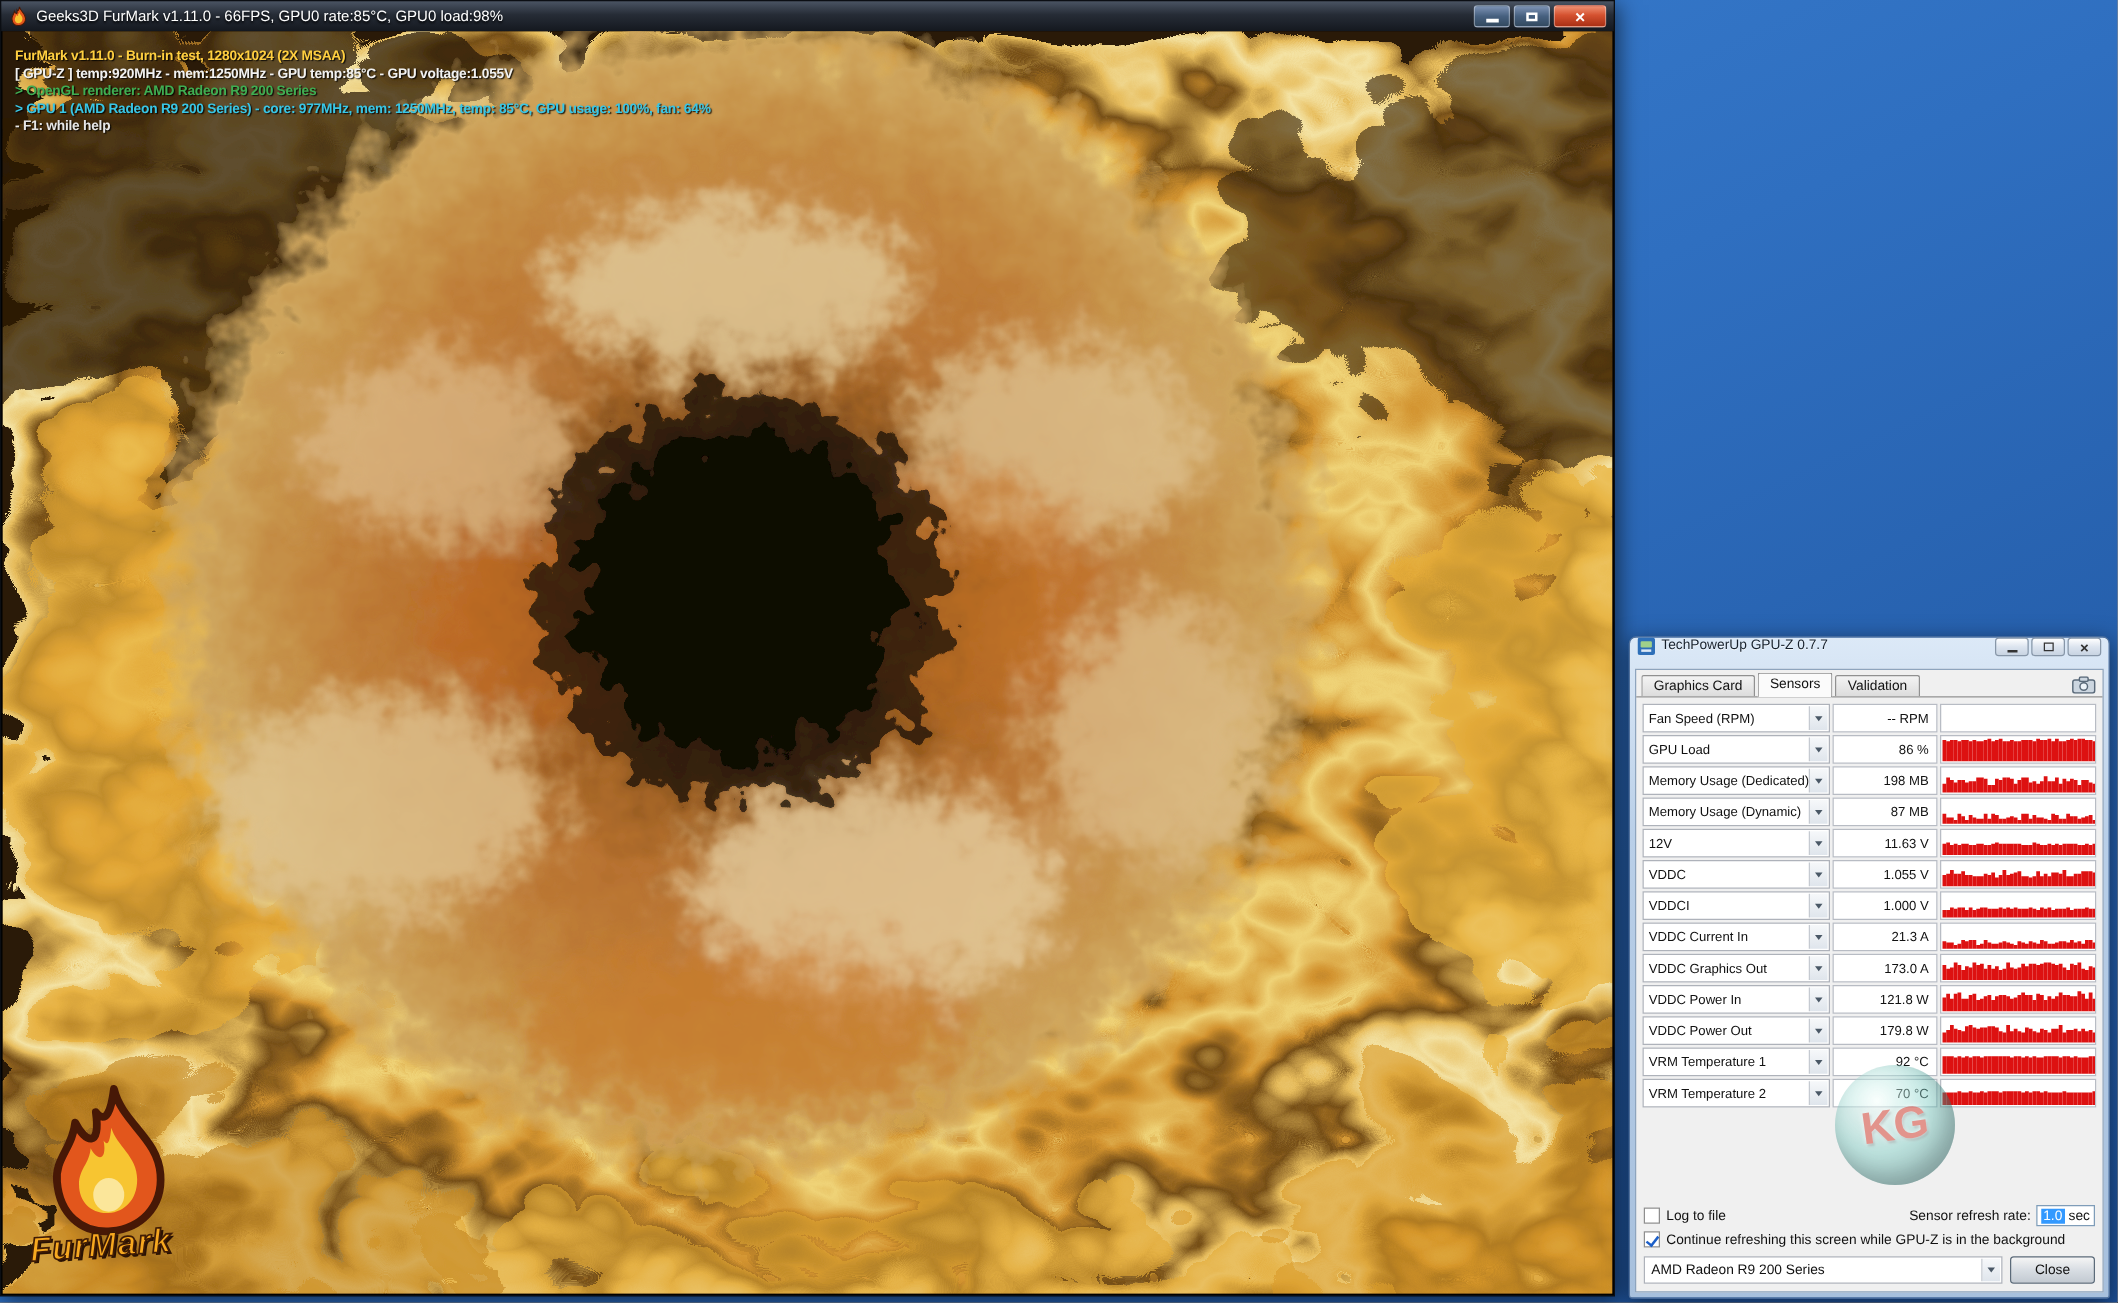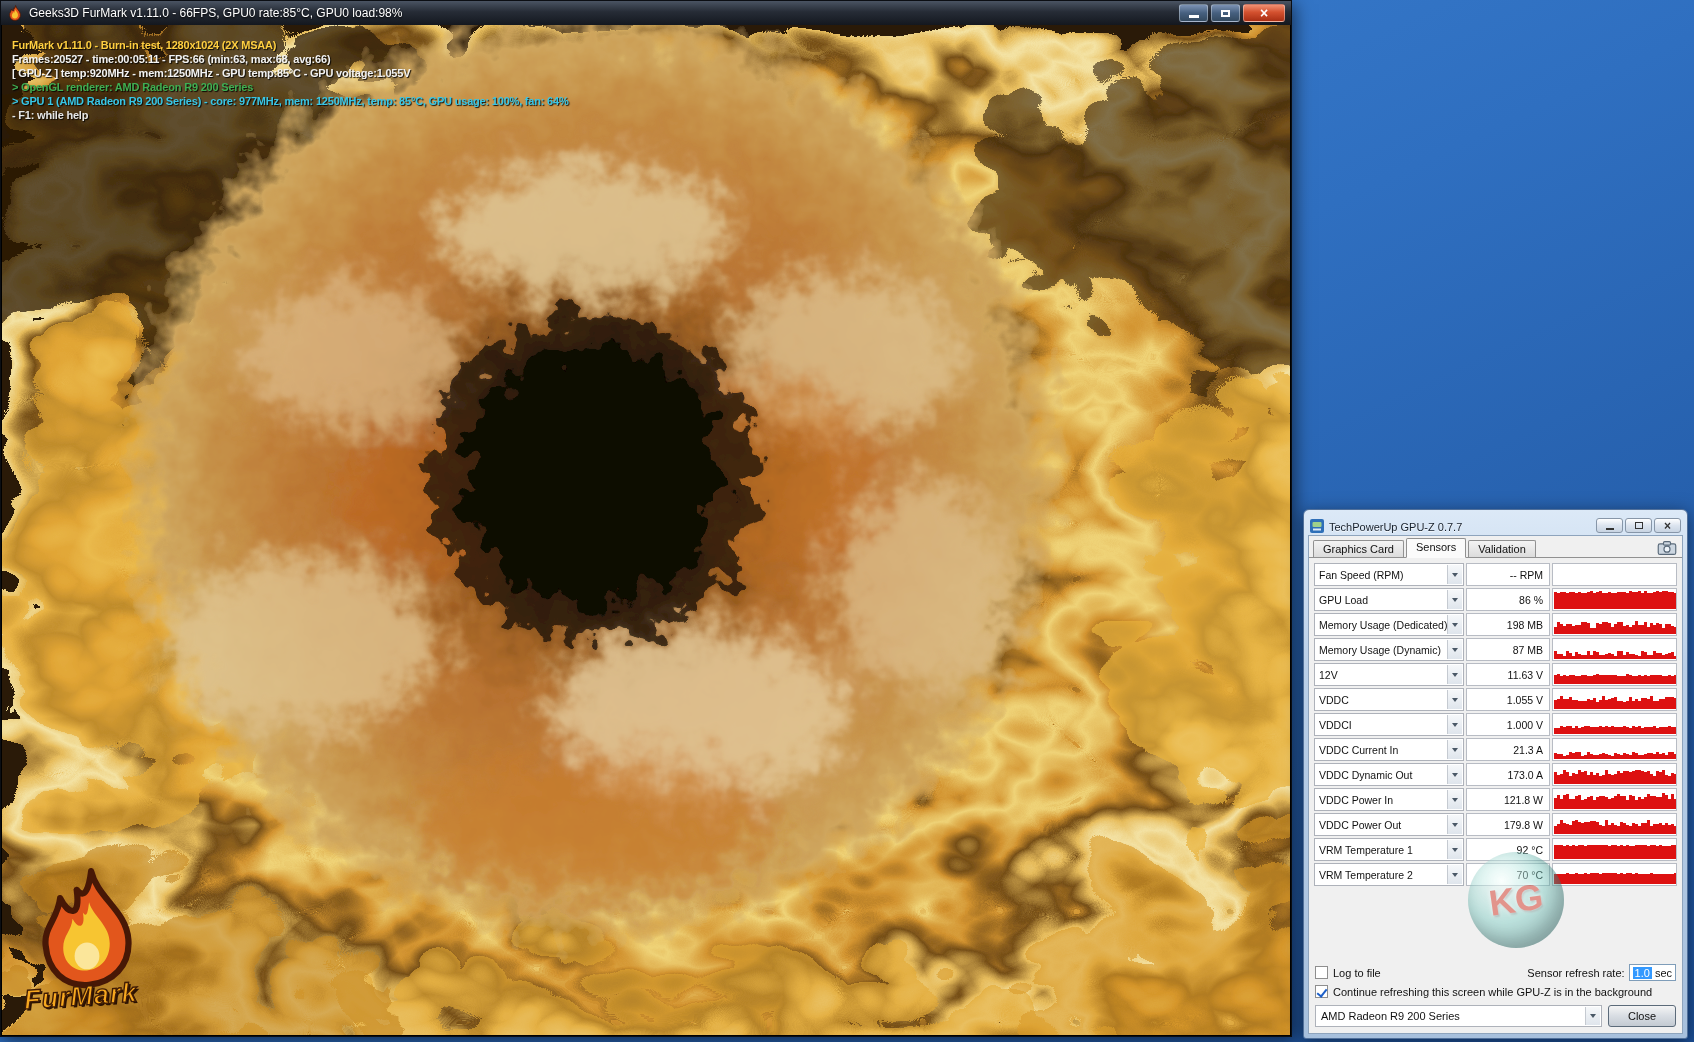--- a/index.html
+++ b/index.html
@@ -25,21 +25,21 @@
   .temp-graph{position:absolute;left:160px;top:718px;width:792px;height:268px;border:1px solid rgba(140,205,235,.85)}
   .temp-graph svg{position:absolute;inset:0;width:100%;height:100%}
   .temp-label{position:absolute;left:22px;top:46px;color:#fff;font-size:11px;font-weight:bold;text-shadow:1px 1px 1px #000;white-space:nowrap}
 
   .fm-logo{position:absolute;left:22px;top:842px;width:160px;height:170px}
   .fm-logo-flame{position:absolute;left:8px;top:0;width:110px;height:122px}
   .fm-logo-text{position:absolute;left:0;top:114px;font-size:27px;font-weight:bold;font-style:italic;letter-spacing:1px;color:#f7a81f;-webkit-text-stroke:1.4px #401c05;text-shadow:2px 2px 0 #2a1203;transform:rotate(-4deg)}
 
   
   .gz-window{position:absolute;left:1303px;top:509px;width:385px;height:530px;background:linear-gradient(#dce9f7,#b9cfe8 30%,#a7c0dd);border:1px solid #51709a;border-radius:6px 6px 3px 3px;box-shadow:0 4px 18px rgba(0,0,0,.5);font-size:11px;color:#111}
-  .gz-titlebar{height:23px;display:flex;align-items:flex-end;gap:5px;padding:0 6px}
+  .gz-titlebar{height:23px;display:flex;align-items:flex-start;gap:5px;padding:0 6px}
   .gz-title{flex:1;white-space:nowrap;overflow:hidden;color:#16202c;text-shadow:0 1px 0 rgba(255,255,255,.7)}
   .gz-controls{display:flex;gap:2px}
   .gbtn{width:27px;height:15px;border:1px solid #8796a8;border-radius:3px;background:linear-gradient(#fff,#dce4ef 50%,#c8d4e2);display:flex;align-items:center;justify-content:center;color:#333}
   .g-min{width:8px;height:2px;background:#333;margin-top:6px}
   .g-max{width:8px;height:7px;border:1px solid #333}
   .g-close{font-size:12px;font-weight:bold;line-height:1}
   .gz-body{position:absolute;left:4px;right:4px;top:25px;bottom:4px;background:#f0f0f0;border:1px solid #8ea4bd}
   .gz-tabs{display:flex;align-items:flex-end;height:22px;padding:2px 4px 0;border-bottom:1px solid #919191;position:relative}
   .tab{padding:2px 9px 3px;border:1px solid #919191;border-bottom:none;border-radius:2px 2px 0 0;background:linear-gradient(#f4f4f4,#dcdcdc);margin-right:2px;height:17px;white-space:nowrap;cursor:default}
   .tab.active{background:#fbfbfb;height:20px;margin-bottom:-1px;border-bottom:1px solid #fbfbfb;font-weight:normal}
@@ -158,21 +158,20 @@
             <ellipse cx="760" cy="450" rx="120" ry="100" fill="#c8701f" opacity="0.5"></ellipse>
             <ellipse cx="590" cy="800" rx="180" ry="70" fill="#c87828" opacity="0.6"></ellipse>
           </g>
           <circle cx="592" cy="452" r="165" fill="#140d05" opacity="0.7"></circle>
           <circle cx="592" cy="452" r="128" fill="#0b0703"></circle>
         </g>
       </svg>
 
       <div class="osd">
           <div style="color: rgb(255, 207, 64);">FurMark v1.11.0 - Burn-in test, 1280x1024 (2X MSAA)</div>
-          <div style="color: rgb(242, 242, 242);">Frames:20527 - time:00:05:11 - FPS:66 (min:63, max:68, avg:66)</div>
           <div style="color: rgb(242, 242, 242);">[ GPU-Z ] temp:920MHz - mem:1250MHz - GPU temp:85°C - GPU voltage:1.055V</div>
           <div style="color: rgb(63, 174, 82);">&gt; OpenGL renderer: AMD Radeon R9 200 Series</div>
           <div style="color: rgb(56, 198, 230);">&gt; GPU 1 (AMD Radeon R9 200 Series) - core: 977MHz, mem: 1250MHz, temp: 85°C, GPU usage: 100%, fan: 64%</div>
           <div style="color: rgb(230, 230, 230);">- F1: while help</div>
         </div>
 
 
       <div class="fm-logo">
         <svg class="fm-logo-flame" viewBox="0 0 100 118">
           <path d="M54 4 C60 30 88 42 90 70 C92 96 74 112 52 114 C28 116 12 100 10 76 C8 58 22 50 24 30 C32 46 44 50 40 22 C48 32 52 20 54 4 Z" fill="#e2561c" stroke="#471806" stroke-width="6" stroke-linejoin="round"></path>
@@ -628,21 +627,21 @@
               <span class="bar" style="height: 26.8438%;"></span>
               <span class="bar" style="height: 31.5081%;"></span>
               <span class="bar" style="height: 22.1663%;"></span>
               <span class="bar" style="height: 37.4108%;"></span>
               <span class="bar" style="height: 34.9455%;"></span>
               <span class="bar" style="height: 24.9184%;"></span>
             </div>
           </div>
           <div class="sensor-row">
             <div class="s-name">
-              <span>VDDC Dynamic Out</span>
+              <span>VDDC Graphics Out</span>
               <span class="combo-arrow">
                 <span class="tri"></span>
               </span>
             </div>
             <div class="s-val">173.0 A</div>
             <div class="s-graph">
               <span class="bar" style="height: 62.3435%;"></span>
               <span class="bar" style="height: 48.6733%;"></span>
               <span class="bar" style="height: 53.9938%;"></span>
               <span class="bar" style="height: 76.194%;"></span>

